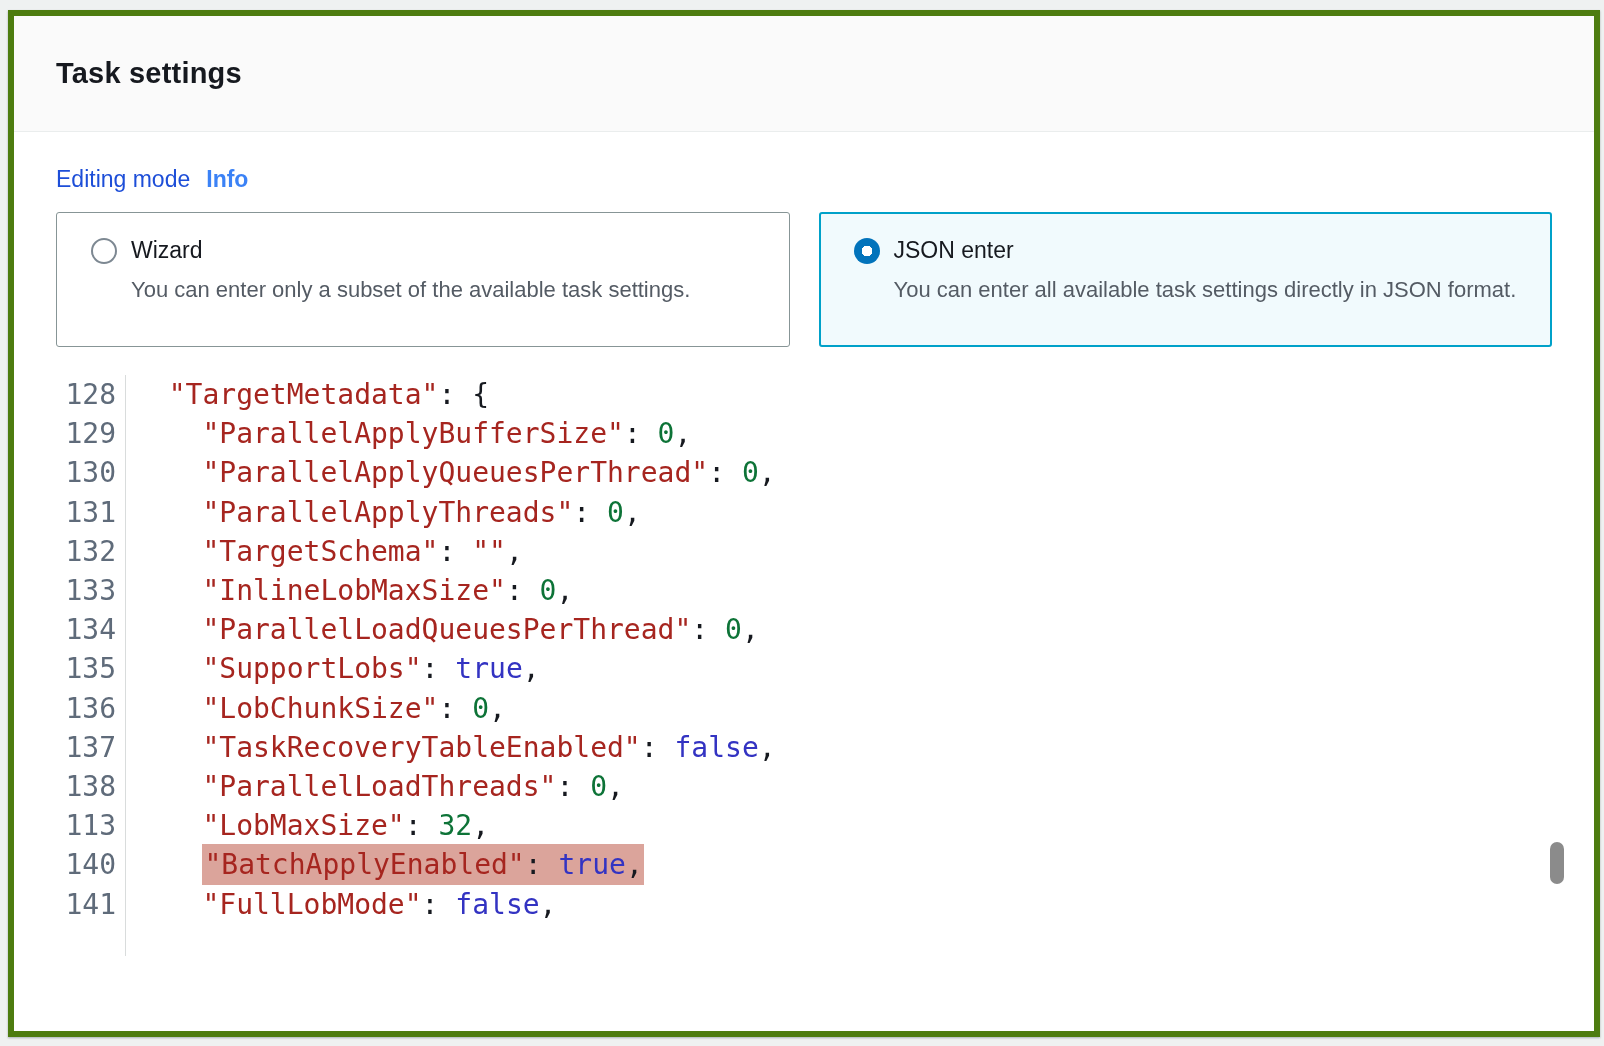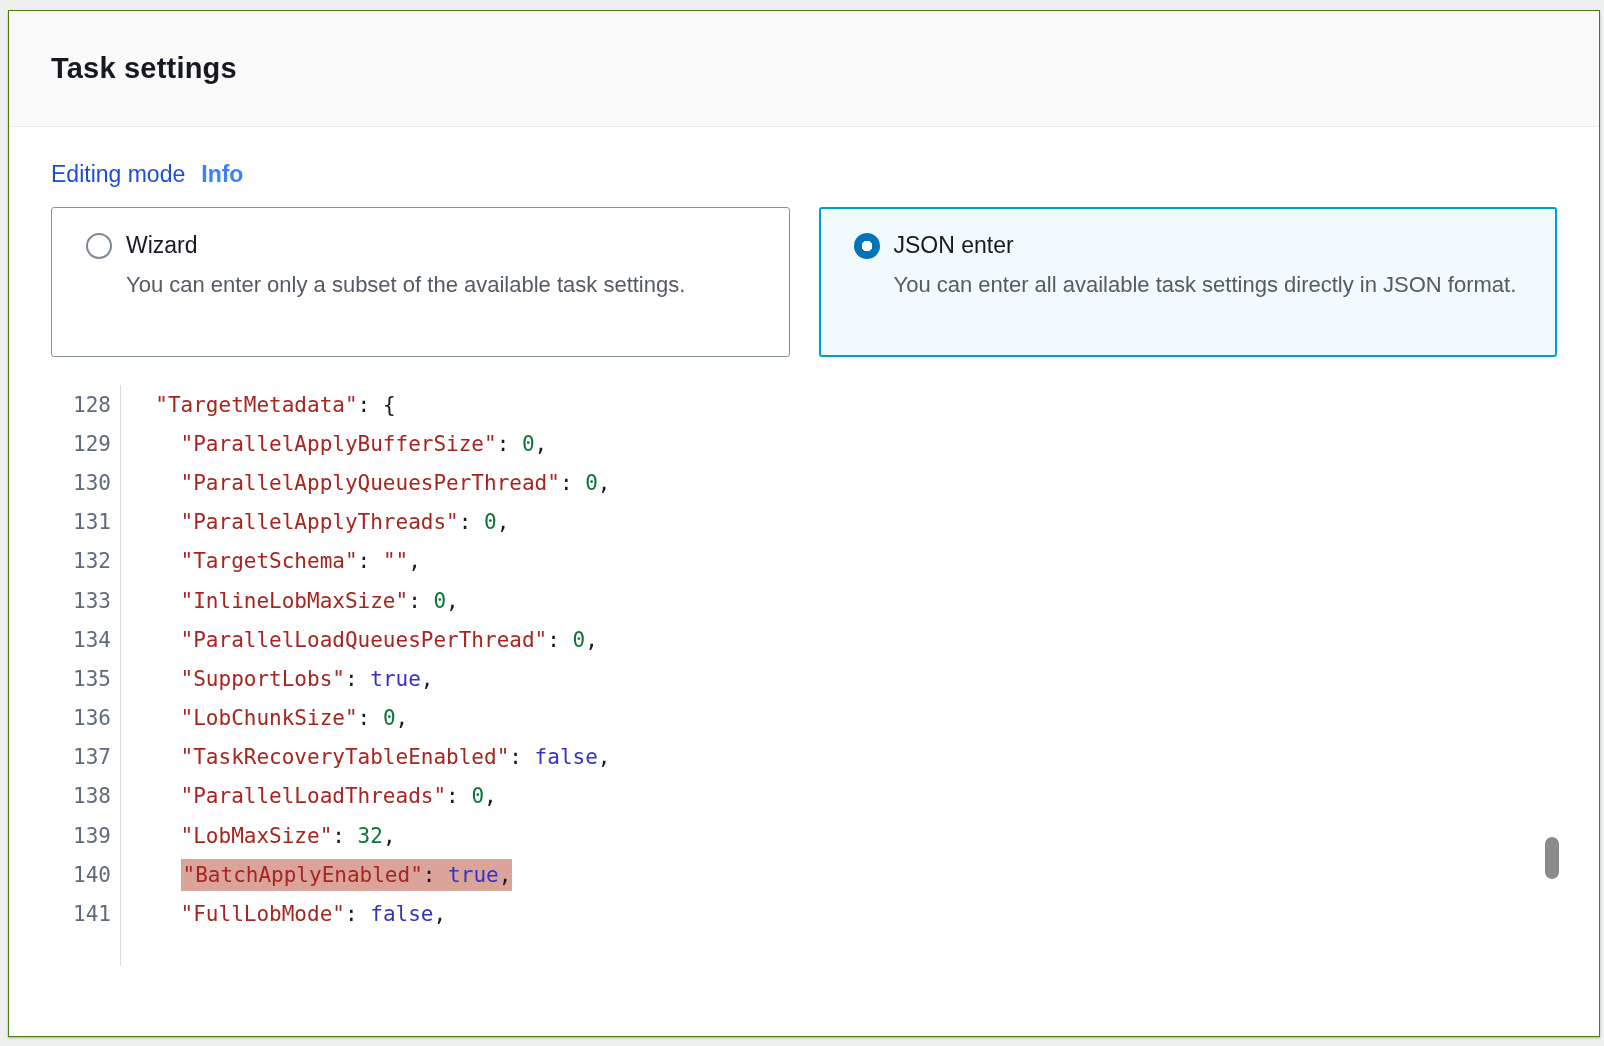--- a/index.html
+++ b/index.html
@@ -8,21 +8,21 @@
     background:#eff1f1;
     font-family:"Liberation Sans","DejaVu Sans",sans-serif;
     color:#16191f;
     overflow:hidden;
   }
   .card {
     position:relative;
     margin:10px 4px 0 8px;
     height:1027px;
     background:#ffffff;
-    border:1px solid #4d7c0f;
+    border:6px solid #4d7c0f;
     box-shadow:0 1px 2px rgba(0,28,36,0.3);
   }
   .card-header {
     height:116px;
     background:#fafafa;
     border-bottom:1px solid #eaeded;
     display:flex;
     align-items:center;
     padding:0 42px;
   }
@@ -45,21 +45,21 @@
     font-size:23px;
     font-weight:700;
     color:#3b82f6;
     text-decoration:none;
     cursor:pointer;
   }
 
   .tiles { display:flex; gap:29px; margin-bottom:28px; }
   .tile {
     flex:1;
-    height:150px;
+    height:135px;
     border:1px solid #879596;
     border-radius:3px;
     background:#ffffff;
     display:flex;
     align-items:flex-start;
     padding:22px 24px 0 34px;
     cursor:pointer;
   }
   .tile.selected {
     border:2px solid #00a1c9;
@@ -78,21 +78,21 @@
     border:none;
     background:radial-gradient(circle at 50% 50%, #ffffff 0 5.5px, #0273bb 5.5px);
   }
   .tile-text { padding-left:14px; }
   .tile-title { font-size:23px; font-weight:500; color:#16191f; line-height:30px; margin-bottom:8px; }
   .tile-desc { font-size:22px; color:#545b64; line-height:33px; max-width:640px; }
 
   .editor {
     position:relative;
     font-family:"DejaVu Sans Mono","Liberation Mono",monospace;
-    font-size:21px;
+    font-size:28px;
   }
   .code-line { display:flex; height:39.2px; align-items:center; }
   .code-line.filler { height:32px; }
   .gutter-cell {
     flex:0 0 70px;
     align-self:stretch;
     text-align:right;
     padding-right:9px;
     border-right:1px solid #d9dcdc;
     color:#5f6b7a;
@@ -194,21 +194,21 @@
           </div>
           <div class="code-line">
             <span class="gutter-cell">137</span>
             <span class="code-text">    <span><span class="tok-key">"TaskRecoveryTableEnabled"</span><span class="tok-punct">: </span><span class="tok-boolean">false</span><span class="tok-punct">,</span></span></span>
           </div>
           <div class="code-line">
             <span class="gutter-cell">138</span>
             <span class="code-text">    <span><span class="tok-key">"ParallelLoadThreads"</span><span class="tok-punct">: </span><span class="tok-number">0</span><span class="tok-punct">,</span></span></span>
           </div>
           <div class="code-line">
-            <span class="gutter-cell">139</span>
+            <span class="gutter-cell">113</span>
             <span class="code-text">    <span><span class="tok-key">"LobMaxSize"</span><span class="tok-punct">: </span><span class="tok-number">32</span><span class="tok-punct">,</span></span></span>
           </div>
           <div class="code-line">
             <span class="gutter-cell">140</span>
             <span class="code-text">    <span class="hl"><span class="tok-key">"BatchApplyEnabled"</span><span class="tok-punct">: </span><span class="tok-boolean">true</span><span class="tok-punct">,</span></span></span>
           </div>
           <div class="code-line">
             <span class="gutter-cell">141</span>
             <span class="code-text">    <span><span class="tok-key">"FullLobMode"</span><span class="tok-punct">: </span><span class="tok-boolean">false</span><span class="tok-punct">,</span></span></span>
           </div>

